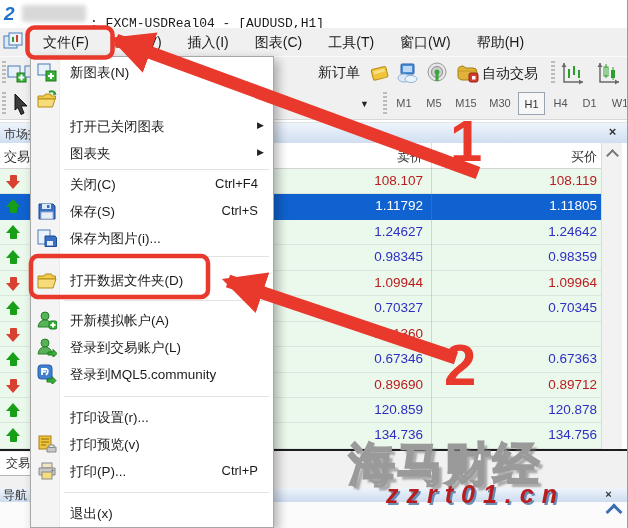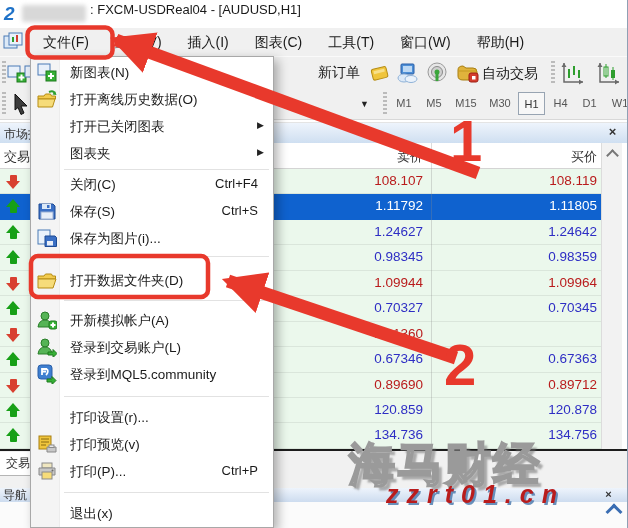--- a/index.html
+++ b/index.html
@@ -2,21 +2,21 @@
 <html><head>
 <meta charset="utf-8">
 <style>
   html,body{margin:0;padding:0;background:#ddd;}
   #app{position:relative;width:628px;height:528px;background:#fff;overflow:hidden;
        font-family:"Liberation Sans",sans-serif;border-right:1px solid #8fa0b4;box-sizing:border-box;}
   
   .titlebar{position:absolute;left:0;top:0;width:628px;height:28px;background:#fff;}
   .mtlogo{position:absolute;left:4px;top:3px;font-size:19px;font-weight:bold;font-style:italic;color:#1f72c8;}
   .censored{position:absolute;left:22px;top:5px;width:64px;height:17px;background:#d8d8d8;border-radius:3px;filter:blur(2px);}
-  .title-text{position:absolute;left:90px;top:2px;font-size:13px;color:#1a1a1a;white-space:nowrap;}
+  .title-text{position:absolute;left:90px;top:16px;font-size:13px;color:#1a1a1a;white-space:nowrap;font-family:Liberation Mono, monospace;}
   
   .menubar{position:absolute;left:0;top:28px;width:628px;height:28px;background:#f0f0f0;display:flex;align-items:center;padding-left:30px;box-sizing:border-box;}
   .doc-icon{position:absolute;left:3px;top:4px;}
   .mb-item{padding:0 13px;font-size:14px;color:#1a1a1a;line-height:28px;cursor:default;}
   
   .toolbar1{position:absolute;left:0;top:56px;width:628px;height:32px;background:#f0f0f0;border-top:1px solid #fafafa;box-sizing:border-box;}
   .toolbar2{position:absolute;left:0;top:88px;width:628px;height:32px;background:#f0f0f0;border-bottom:1px solid #d8d8d8;box-sizing:border-box;}
   .grip{position:absolute;width:4px;background:repeating-linear-gradient(to bottom,#bbb 0 2px,transparent 2px 4px);}
   .tbtxt{position:absolute;font-size:14px;color:#1a1a1a;}
   .tfbtn{position:absolute;top:4px;height:23px;line-height:23px;text-align:center;font-size:11px;color:#555;}
@@ -293,21 +293,20 @@
           </svg></span>
       <span class="lbl">新图表(N)</span>
     </div>
     <div class="mi" style="top:29px;">
       <span class="ico"><svg width="20" height="20">
             <path d="M1,7 h6 l1.5,-2 h5 l1,2 h4 v3 H1 z" fill="#f2cb4e" stroke="#b68d14"></path>
             <path d="M1,10 h17 l-2.5,8 H1 z" fill="#f6dc7a" stroke="#b68d14"></path>
             <path d="M12,3 q5,-2 6,2" stroke="#2e9e2e" stroke-width="2" fill="none"></path>
             <path d="M18,2 l1.5,4 l-4,-0.5 z" fill="#2e9e2e"></path>
           </svg></span>
-      <span class="lbl">打开离线历史数据(O)</span>
     </div>
     <div class="mi" style="top:56px;">
       <span class="lbl">打开已关闭图表</span>
       <span class="sub">▶</span>
     </div>
     <div class="mi" style="top:83px;">
       <span class="lbl">图表夹</span>
       <span class="sub">▶</span>
     </div>
     <div class="msep" style="top:112px;"></div>

